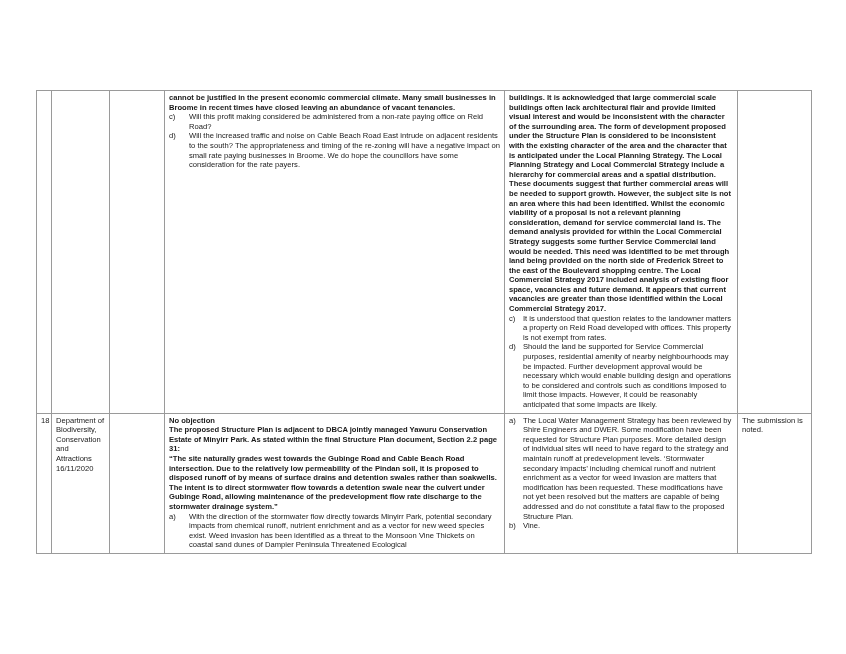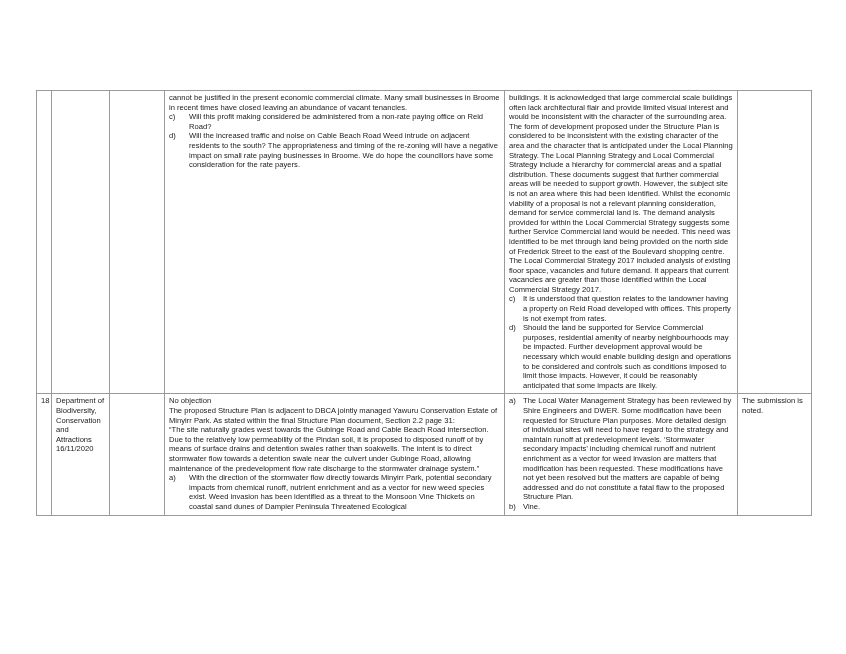--- a/index.html
+++ b/index.html
@@ -51,20 +51,21 @@
 
   .cell-num {
     text-align: right;
     padding-left: 1px;
     padding-right: 1px;
   }
 
   p.para {
     margin: 0;
     padding: 0;
+    font-weight: bold;
   }
 
   
   ul.alpha {
     list-style: none;
     margin: 0;
     padding: 0;
   }
   ul.alpha > li {
     display: flex;
@@ -113,30 +114,30 @@
         <td></td>
         <td class="sub">
           <p class="para">cannot be justified in the present economic commercial climate. Many small businesses in Broome in recent times have closed leaving an abundance of vacant tenancies.</p>
           <ul class="alpha">
             <li>
               <span class="marker">c)</span>
               <span class="item-text">Will this profit making considered be administered from a non-rate paying office on Reid Road?</span>
             </li>
             <li>
               <span class="marker">d)</span>
-              <span class="item-text">Will the increased traffic and noise on Cable Beach Road Weed intrude on adjacent residents to the south? The appropriateness and timing of the re-zoning will have a negative impact on small rate paying businesses in Broome. We do hope the councillors have some consideration for the rate payers.</span>
+              <span class="item-text">Will the increased traffic and noise on Cable Beach Road East intrude on adjacent residents to the south? The appropriateness and timing of the re-zoning will have a negative impact on small rate paying businesses in Broome. We do hope the councillors have some consideration for the rate payers.</span>
             </li>
           </ul>
         </td>
         <td class="resp">
           <p class="para">buildings. It is acknowledged that large commercial scale buildings often lack architectural flair and provide limited visual interest and would be inconsistent with the character of the surrounding area. The form of development proposed under the Structure Plan is considered to be inconsistent with the existing character of the area and the character that is anticipated under the Local Planning Strategy. The Local Planning Strategy and Local Commercial Strategy include a hierarchy for commercial areas and a spatial distribution. These documents suggest that further commercial areas will be needed to support growth. However, the subject site is not an area where this had been identified. Whilst the economic viability of a proposal is not a relevant planning consideration, demand for service commercial land is. The demand analysis provided for within the Local Commercial Strategy suggests some further Service Commercial land would be needed. This need was identified to be met through land being provided on the north side of Frederick Street to the east of the Boulevard shopping centre. The Local Commercial Strategy 2017 included analysis of existing floor space, vacancies and future demand. It appears that current vacancies are greater than those identified within the Local Commercial Strategy 2017.</p>
           <ul class="alpha">
             <li>
               <span class="marker">c)</span>
-              <span class="item-text">It is understood that question relates to the landowner having a property on Reid Road developed with offices. This property is not exempt from rates.</span>
+              <span class="item-text">It is understood that question relates to the landowner matters a property on Reid Road developed with offices. This property is not exempt from rates.</span>
             </li>
             <li>
               <span class="marker">d)</span>
               <span class="item-text">Should the land be supported for Service Commercial purposes, residential amenity of nearby neighbourhoods may be impacted. Further development approval would be necessary which would enable building design and operations to be considered and controls such as conditions imposed to limit those impacts. However, it could be reasonably anticipated that some impacts are likely.</span>
             </li>
           </ul>
         </td>
         <td></td>
       </tr>
 

